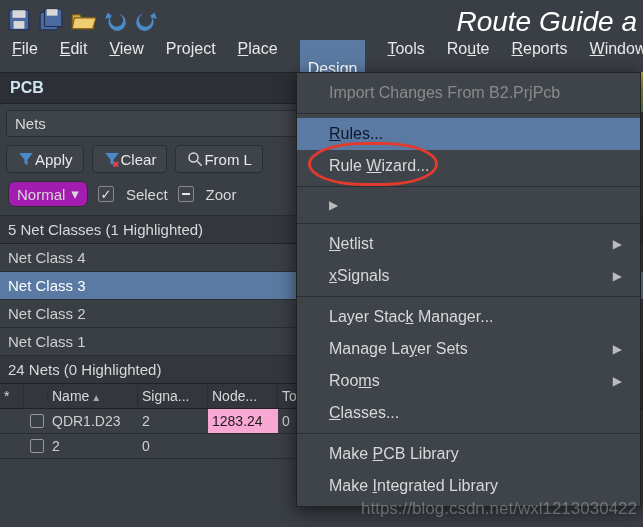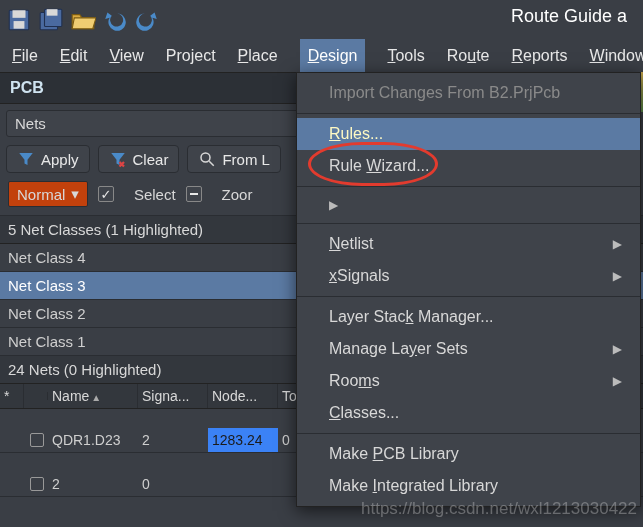--- a/index.html
+++ b/index.html
@@ -3,69 +3,69 @@
 <meta charset="utf-8">
 <style>
   * { margin: 0; padding: 0; box-sizing: border-box; font-family: "Segoe UI", Tahoma, sans-serif; }
   body { background: #3a3e45; color: #d8d8d8; width: 643px; height: 527px; overflow: hidden; position: relative; font-size: 15px; }
 
   
   .top-toolbar { height: 40px; display: flex; align-items: center; padding: 2px 4px; background: #3a3e45; gap: 2px; }
   .top-toolbar .ticon { width: 30px; height: 30px; display: flex; align-items: center; justify-content: center; }
   .ticon svg { width: 26px; height: 26px; }
 
-  .title { position: absolute; top: 6px; right: 16px; font-size: 18px; color: #fff; }
-
-  
-  .menu-bar { height: 32px; display: flex; align-items: center; gap: 22px; padding: 0 12px; background: #3a3e45; color: #e8e8e8; font-size: 16px; }
+  .title { position: absolute; top: 6px; right: 6px; font-size: 28px; color: #fff; font-style: italic; }
+
+  
+  .menu-bar { height: 32px; display: flex; align-items: flex-start; gap: 22px; padding: 0 12px; background: #3a3e45; color: #e8e8e8; font-size: 16px; }
   .menu-item { position: relative; cursor: default; }
-  .menu-item.active { background: #5b7aa3; padding: 8px 8px; color: #fff; }
+  .menu-item.active { background: #5b7aa3; padding: 20px 8px; color: #fff; }
   .menu-item .ul { text-decoration: underline; }
 
   
   .panel-header { background: #2c3036; color: #cfe3f0; font-weight: bold; padding: 6px 10px; font-size: 16px; border-top: 1px solid #222; border-bottom: 1px solid #222; }
 
   
   .subpanel { background: #3f434a; border: 1px solid #2a2d32; margin: 6px 6px 0 6px; padding: 4px 8px; border-radius: 3px; color: #d8d8d8; font-size: 15px; }
 
   .btn-row { display: flex; gap: 8px; padding: 8px 6px 4px 6px; }
-  .pill { display: flex; align-items: center; gap: 6px; background: #3f434a; border: 1px solid #2a2d32; border-radius: 4px; padding: 4px 10px; color: #e8e8e8; font-size: 15px; }
+  .pill { display: flex; align-items: center; background: #3f434a; border: 1px solid #2a2d32; border-radius: 4px; padding: 4px 10px; color: #e8e8e8; font-size: 15px; }
   .pill svg { width: 18px; height: 18px; }
 
   .row2 { display: flex; gap: 10px; align-items: center; padding: 4px 8px 8px 8px; border-bottom: 1px solid #2a2d32; }
-  .dropdown { display: flex; align-items: center; gap: 6px; background: #c2410c; border: 1px solid #2a2d32; border-radius: 2px; padding: 3px 8px; }
-  .chk { display: flex; align-items: center; gap: 20px; }
+  .dropdown { display: flex; align-items: center; gap: 6px; background: #a21caf; border: 1px solid #2a2d32; border-radius: 7px; padding: 3px 8px; }
+  .chk { display: flex; align-items: center; gap: 12px; }
   .chkbox { width: 16px; height: 16px; border: 1px solid #888; border-radius: 2px; display: flex; align-items: center; justify-content: center; background: #3f434a; }
   .chkbox.checked::after { content: "✓"; font-size: 13px; color: #e8e8e8; }
   .chkbox.dash::after { content: ""; width: 8px; height: 2px; background: #e8e8e8; }
 
   .section-head { background: #33373d; color: #d8d8d8; padding: 5px 8px; font-size: 15px; border-bottom: 1px solid #222; }
   .list-row { padding: 5px 8px; border-bottom: 1px solid #2a2d32; font-size: 15px; color: #cfcfcf; background: #3a3e45; }
   .list-row.sel { background: #5b7aa3; color: #fff; }
 
   .grid-head { display: grid; grid-template-columns: 24px 24px 90px 70px 70px 50px; background: #33373d; color: #d8d8d8; font-size: 14px; border-bottom: 1px solid #222; align-items: center; }
   .grid-head > div { padding: 4px 4px; border-right: 1px solid #2a2d32; overflow: hidden; white-space: nowrap; }
   .grid-row { display: grid; grid-template-columns: 24px 24px 90px 70px 70px 50px; border-bottom: 1px solid #2a2d32; font-size: 14px; align-items: center; }
-  .grid-row > div { padding: 4px 4px; overflow: hidden; white-space: nowrap; margin-top: 19px; }
+  .grid-row > div { padding: 4px 4px; overflow: hidden; white-space: nowrap; }
   .cell-name { color: #cfcfcf; }
   .cell-node { color: #cfcfcf; }
-  .cell-sig { background: #3b82f6; color: #1b1b1b; }
+  .cell-sig { background: #f9a8d4; color: #1b1b1b; }
   .cell-tot { color: #cfcfcf; }
   .rowchk { width: 14px; height: 14px; border: 1px solid #999; border-radius: 2px; margin-left: 2px; }
   .sort-arrow { font-size: 10px; color: #aaa; margin-left: 2px; }
 
   
   .dropdown-menu {
     position: absolute; top: 72px; left: 296px; width: 345px;
     background: #3f434a; border: 1px solid #222; box-shadow: 0 4px 16px rgba(0,0,0,0.6);
     z-index: 10; padding: 4px 0;
   }
   .dm-item { padding: 7px 18px 7px 32px; color: #d8d8d8; font-size: 16px; display: flex; justify-content: space-between; align-items: center; }
   .dm-item.disabled { color: #8a8a8a; }
-  .dm-item.sel { background: #5b7aa3; color: #fef9c3; }
+  .dm-item.sel { background: #5b7aa3; color: #0f172a; }
   .dm-sep { height: 1px; background: #2a2d32; margin: 4px 0; }
   .dm-item .ul { text-decoration: underline; }
   .dm-item .arrow { color: #bbb; font-size: 12px; }
 
   
   .anno { position: absolute; left: 308px; top: 142px; width: 130px; height: 44px; border: 3px solid #e23b2e; border-radius: 50% / 60%; z-index: 20; pointer-events: none; }
 
   .watermark { position: absolute; right: 6px; bottom: 8px; color: rgba(220,220,220,0.35); font-size: 17px; z-index: 30; }
 
   .right-strip { position: absolute; right: 0; top: 72px; width: 6px; height: 40px; background: linear-gradient(#c2a14a,#5a8a4a); z-index: 5; }

